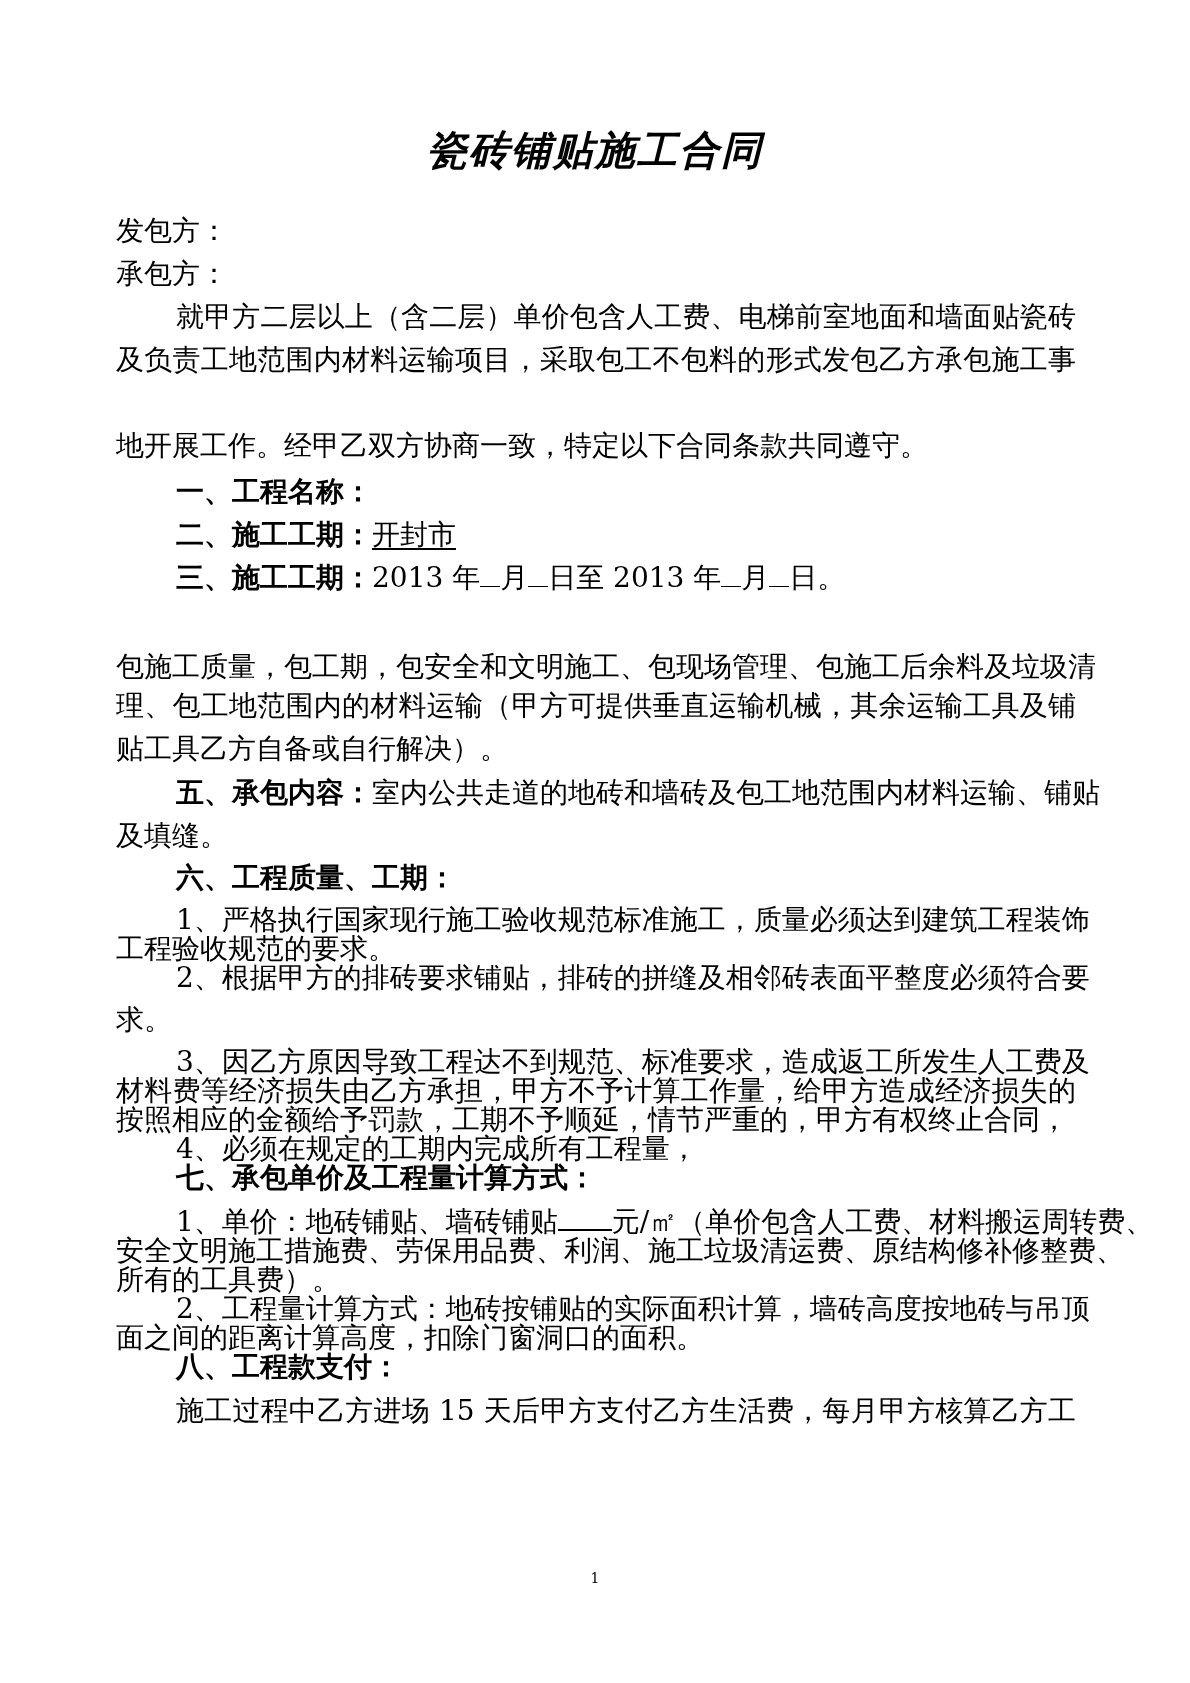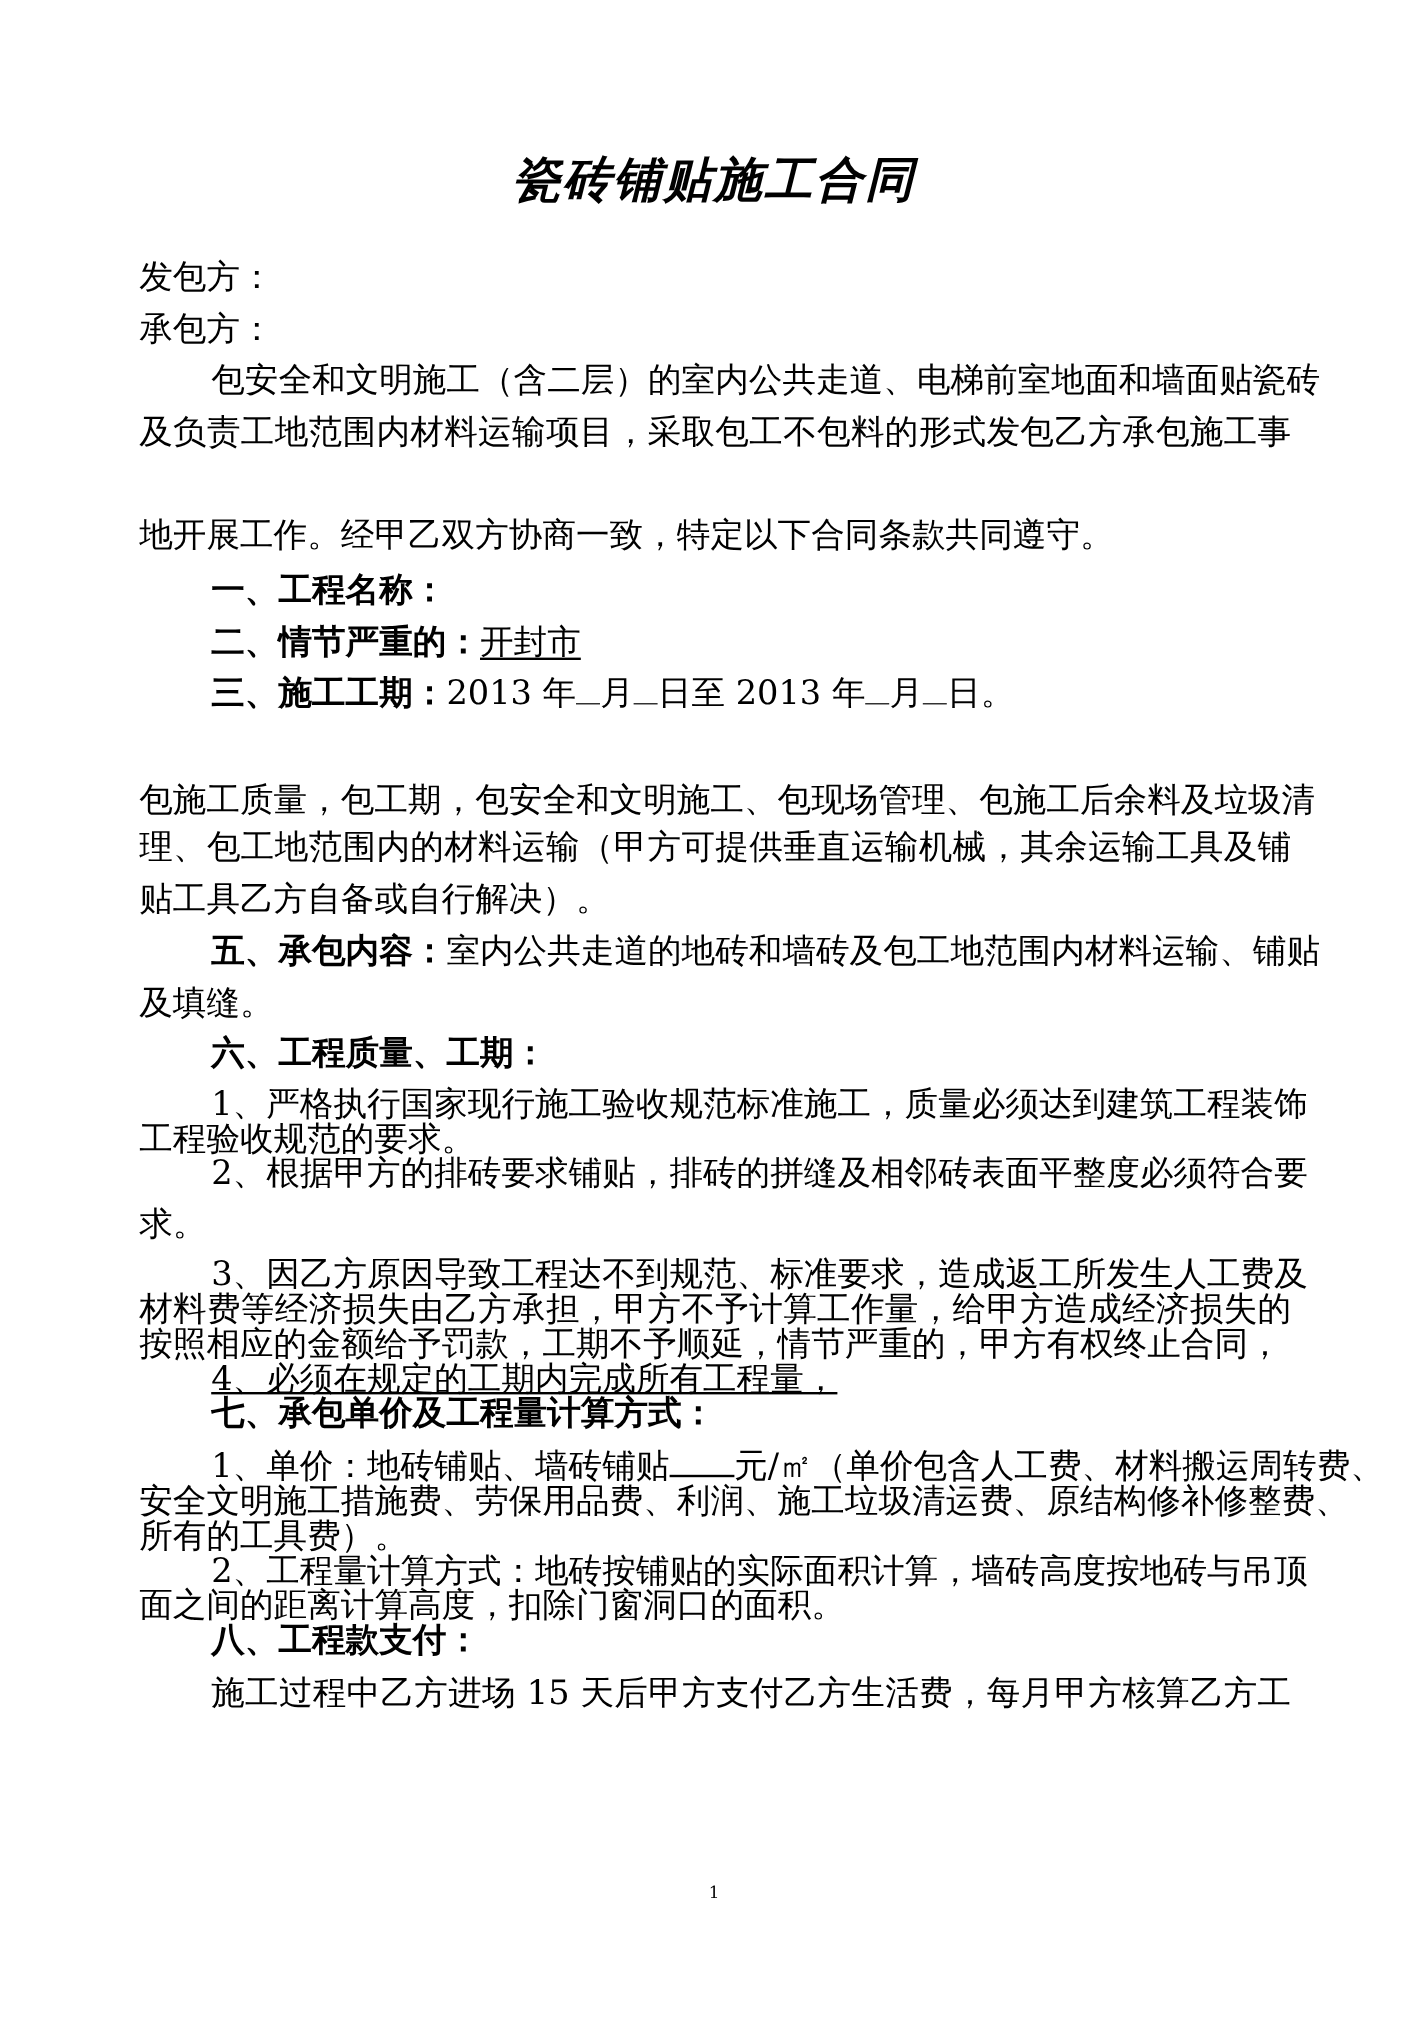--- a/index.html
+++ b/index.html
@@ -33,28 +33,28 @@
 </head>
 <body>
 
 <div class="page">
 
   <div class="title">瓷砖铺贴施工合同</div>
 
   <div class="line last" style="top:215px;">发包方：</div>
   <div class="line last" style="top:258px;">承包方：</div>
 
-  <div class="line indent" style="top:301px;">包安全和文明施工（含二层）的室内公共走道、电梯前室地面和墙面贴瓷砖</div>
+  <div class="line indent" style="top:301px;">就甲方二层以上（含二层）单价包含人工费、电梯前室地面和墙面贴瓷砖</div>
   <div class="line" style="top:344px;">及负责工地范围内材料运输项目，采取包工不包料的形式发包乙方承包施工事</div>
   <div class="line last" style="top:430px;">地开展工作。经甲乙双方协商一致，特定以下合同条款共同遵守。</div>
 
   <div class="line indent last bold" style="top:476px;">一、工程名称：</div>
 
   <div class="line indent last" style="top:519px;">
-    <span class="bold">二、情节严重的：</span><span class="underline">开封市</span>
+    <span class="bold">二、施工工期：</span><span class="underline">开封市</span>
   </div>
 
   <div class="line indent last" style="top:562px;">
     <span class="bold">三、施工工期：</span><span>2013 年</span><span class="blank short"></span><span>月</span><span class="blank short"></span><span>日至 2013 年</span><span class="blank short"></span><span>月</span><span class="blank short"></span><span>日。</span>
   </div>
 
   <div class="line" style="top:651px;">包施工质量，包工期，包安全和文明施工、包现场管理、包施工后余料及垃圾清</div>
   <div class="line" style="top:690px;">理、包工地范围内的材料运输（甲方可提供垂直运输机械，其余运输工具及铺</div>
   <div class="line indent" style="top:777px;">
     <span class="bold">五、承包内容：</span><span>室内公共走道的地砖和墙砖及包工地范围内材料运输、铺贴</span>
@@ -64,21 +64,21 @@
   <div class="line last" style="top:820px;">及填缝。</div>
 
   <div class="line indent last bold" style="top:862px;">六、工程质量、工期：</div>
   <div class="line indent" style="top:904px;">1、严格执行国家现行施工验收规范标准施工，质量必须达到建筑工程装饰</div>
   <div class="line last" style="top:933px;">工程验收规范的要求。</div>
   <div class="line indent" style="top:962px;">2、根据甲方的排砖要求铺贴，排砖的拼缝及相邻砖表面平整度必须符合要</div>
   <div class="line last" style="top:1004px;">求。</div>
   <div class="line indent" style="top:1046px;">3、因乙方原因导致工程达不到规范、标准要求，造成返工所发生人工费及</div>
   <div class="line" style="top:1075px;">材料费等经济损失由乙方承担，甲方不予计算工作量，给甲方造成经济损失的</div>
   <div class="line last" style="top:1104px;">按照相应的金额给予罚款，工期不予顺延，情节严重的，甲方有权终止合同，</div>
-  <div class="line indent last" style="top:1133px;text-decoration:underline;">4、必须在规定的工期内完成所有工程量，</div>
+  <div class="line indent last" style="top:1133px;">4、必须在规定的工期内完成所有工程量，</div>
 
   <div class="line indent last bold" style="top:1162px;">七、承包单价及工程量计算方式：</div>
   <div class="line indent" style="top:1206px;">
     <span>1、单价：地砖铺贴、墙砖铺贴</span><span class="blank"></span><span>元/㎡（单价包含人工费、材料搬运周转费、</span>
   </div>
   <div class="line" style="top:1235px;">安全文明施工措施费、劳保用品费、利润、施工垃圾清运费、原结构修补修整费、</div>
   <div class="line last" style="top:1264px;">所有的工具费）。</div>
   <div class="line indent" style="top:1293px;">2、工程量计算方式：地砖按铺贴的实际面积计算，墙砖高度按地砖与吊顶</div>
   <div class="line last" style="top:1322px;">面之间的距离计算高度，扣除门窗洞口的面积。</div>
 

